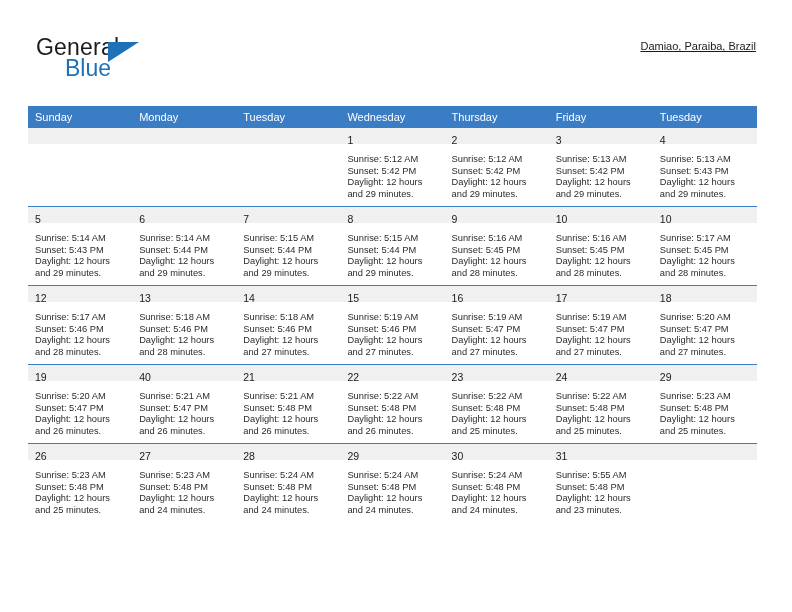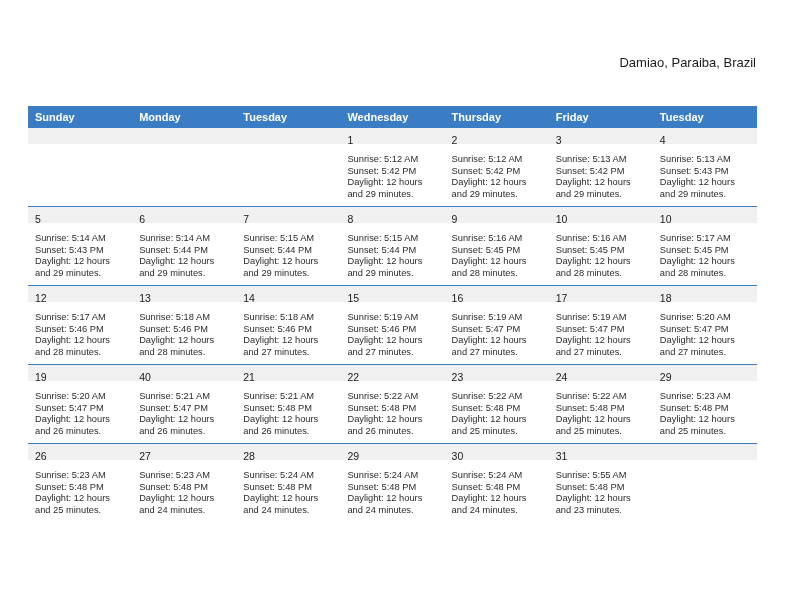--- a/index.html
+++ b/index.html
@@ -69,41 +69,42 @@
     top: 0;
     text-align: right;
   }
   .cal-title {
     font-size: 27px;
     color: #1b1b1b;
     line-height: 34px;
     white-space: nowrap;
   }
   .cal-subtitle {
-    font-size: 13px;
+    font-size: 11px;
     color: #1b1b1b;
     line-height: 20px;
-    margin-top: 23px;
+    margin-top: 6px;
     white-space: nowrap;
+    text-decoration: underline;
   }
 
   
   .calendar {
     position: absolute;
     left: 28px;
     top: 106px;
     width: 729px;
     border-collapse: collapse;
     table-layout: fixed;
   }
   .calendar th {
     background: #3b7dc4;
     color: #ffffff;
     font-size: 11px;
-    font-weight: bold;
+    font-weight: normal;
     text-align: left;
     padding: 5px 0 5px 7px;
     height: 11px;
     border: none;
   }
   .calendar td {
     width: 104.1px;
     height: 78px;
     vertical-align: top;
     padding: 0;
@@ -143,20 +144,25 @@
     white-space: nowrap;
   }
 </style>
 </head>
 <body>
 
 <div class="page">
 
   <div class="header">
 
+    <div class="brand">
+      <span class="brand-general">General</span>
+      <span class="brand-triangle"></span>
+      <span class="brand-blue">Blue</span>
+    </div>
 
     <div class="title-block">
       <div class="cal-subtitle">Damiao, Paraiba, Brazil</div>
     </div>
 
   </div>
 
   <table class="calendar">
     <thead>
       <tr>

